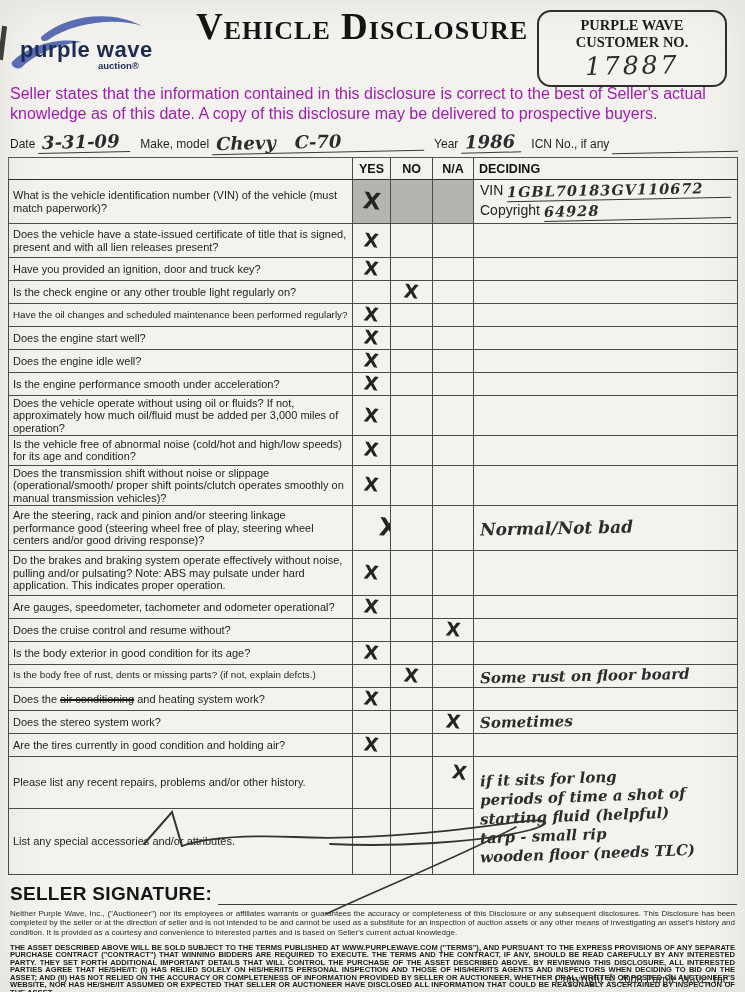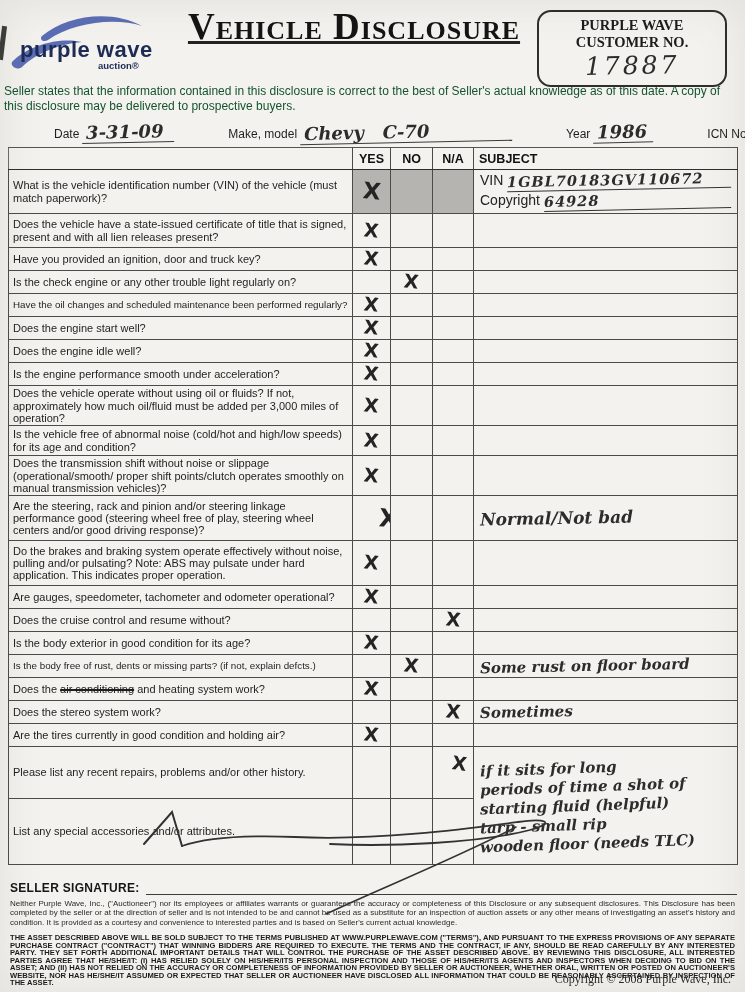--- a/index.html
+++ b/index.html
@@ -3,33 +3,33 @@
 <meta charset="utf-8">
 <style>
   html,body{margin:0;padding:0;}
   body{width:745px;height:992px;background:#e8e7e2;font-family:"Liberation Sans",sans-serif;color:#222;overflow:hidden;}
   .page{position:relative;width:745px;height:992px;background:#f3f2ee;box-shadow:inset 0 0 45px rgba(90,88,80,.12);}
   .corner-mark{position:absolute;left:0;top:26px;width:5px;height:34px;background:#3c3c3a;transform:rotate(7deg);}
 
   
   .hdr{position:relative;height:84px;}
   .logo{position:absolute;left:10px;top:12px;}
-  .titlewrap{position:absolute;left:168px;top:8px;width:372px;text-align:center;text-decoration:underline;}
+  .titlewrap{position:absolute;left:176px;top:8px;width:372px;text-align:center;}
   .title{font-family:"Liberation Serif",serif;font-variant:small-caps;font-weight:bold;font-size:37px;letter-spacing:1px;color:#141414;line-height:1.05;}
   .subtitle{font-family:"Liberation Serif",serif;font-weight:bold;font-size:14.5px;color:#1a1a1a;margin-top:6px;letter-spacing:.2px;}
   .custbox{position:absolute;right:18px;top:10px;width:170px;border:2px solid #2e2e2c;border-radius:14px;padding:5px 8px 2px;text-align:center;background:transparent;}
   .cb1,.cb2{font-family:"Liberation Serif",serif;font-weight:bold;font-size:14.5px;color:#1c1c1c;line-height:1.15;}
   .cbv{font-size:25px;text-align:center;padding:1px 0 3px;letter-spacing:3px;}
 
   
   .hw{font-family:"DejaVu Serif",serif;font-style:italic;color:#2c2c2c;transform:rotate(-1.2deg);display:inline-block;}
 
-  .intro{margin:0 4px;font-size:12px;line-height:1.22;color:#14532d;}
+  .intro{margin:0 10px;font-size:16px;line-height:1.22;color:#a21caf;}
   .dateline{margin:5px 10px 0;display:flex;align-items:flex-end;font-size:12px;color:#1f1f1f;height:25px;}
-  .lbl{white-space:pre;padding-bottom:2px;margin-left:44px;}
+  .lbl{white-space:pre;padding-bottom:2px;}
   .fill{border-bottom:1px solid #3a3a3a;display:inline-block;margin:0 10px 0 3px;text-align:left;}
   .dv{font-size:18px;font-weight:bold;line-height:1;padding:0 4px 1px;white-space:pre;}
   .w95{min-width:84px;} .w215{min-width:204px;} .w60{min-width:52px;} .w115{min-width:118px;margin-right:0;}
 
   
   table.disc{border-collapse:collapse;table-layout:fixed;width:729px;margin:4px 8px 0;background:transparent;}
   .disc th,.disc td{border:1px solid #4c4b47;padding:1px 4px;overflow:hidden;}
   .disc thead th{border-top:1px solid #55544f;border-bottom:1.5px solid #2e2e2c;font-size:12.5px;font-weight:bold;color:#111;height:19px;}
   th.qh{border-left:1px solid #6a6965;border-top:1px solid #888782;}
   th.mh{text-align:center;}
@@ -47,21 +47,21 @@
   .vinline{display:flex;align-items:flex-end;margin:1px 2px 3px 0;}
   .vlabel{font-size:14px;color:#222;padding-right:4px;padding-bottom:1px;text-align:right;}
   .vval{flex:1;border-bottom:1px solid #333;font-size:14.5px;font-weight:bold;letter-spacing:1px;line-height:1;padding-bottom:1px;}
   .cmt{font-size:15px;font-weight:bold;}
   .cmt.bigc{font-size:17px;}
   .hwline{display:block;font-size:15px;font-weight:bold;line-height:19px;transform:rotate(-2deg);}
   .topcell{vertical-align:top;}
 
   
   .sigrow{display:flex;align-items:flex-end;margin:8px 8px 0 10px;height:22px;position:relative;}
-  .siglabel{font-size:12px;font-weight:bold;letter-spacing:.3px;color:#161616;white-space:pre;}
+  .siglabel{font-size:19px;font-weight:bold;letter-spacing:.3px;color:#161616;white-space:pre;}
   .sigline{flex:1;border-bottom:1.5px solid #3d3d3b;margin-left:6px;}
   .sigscrawl{position:absolute;left:130px;top:792px;overflow:visible;pointer-events:none;z-index:4;}
 
   
   .legal1{margin:4px 10px 0;font-size:8px;line-height:9.3px;color:#2a2a2a;text-align:justify;}
   .legal2{margin:7px 10px 0;font-size:7.6px;line-height:7.5px;font-weight:bold;color:#1c1c1c;text-align:justify;}
   .copyright{position:absolute;right:14px;top:972px;font-family:"Liberation Serif",serif;font-size:12px;color:#2a2a2a;}
 </style>
 </head>
 <body>
@@ -106,21 +106,21 @@
         <col style="width:42px">
         <col style="width:41px">
         <col style="width:264px">
     </colgroup>
     <thead>
       <tr>
         <th class="qh"></th>
         <th class="mh">YES</th>
         <th class="mh">NO</th>
         <th class="mh">N/A</th>
-        <th class="ch">SUBJECT</th>
+        <th class="ch">DECIDING</th>
       </tr>
     </thead>
     <tbody>
         <tr style="height: 40px;">
           <td class="qcell">What is the vehicle identification number (VIN) of the vehicle (must match paperwork)?</td>
           <td class="mcell shaded"><span class="xmark big">X</span></td>
           <td class="mcell shaded"></td>
           <td class="mcell shaded"></td>
           <td class="ccell">
             <div class="vinline">

